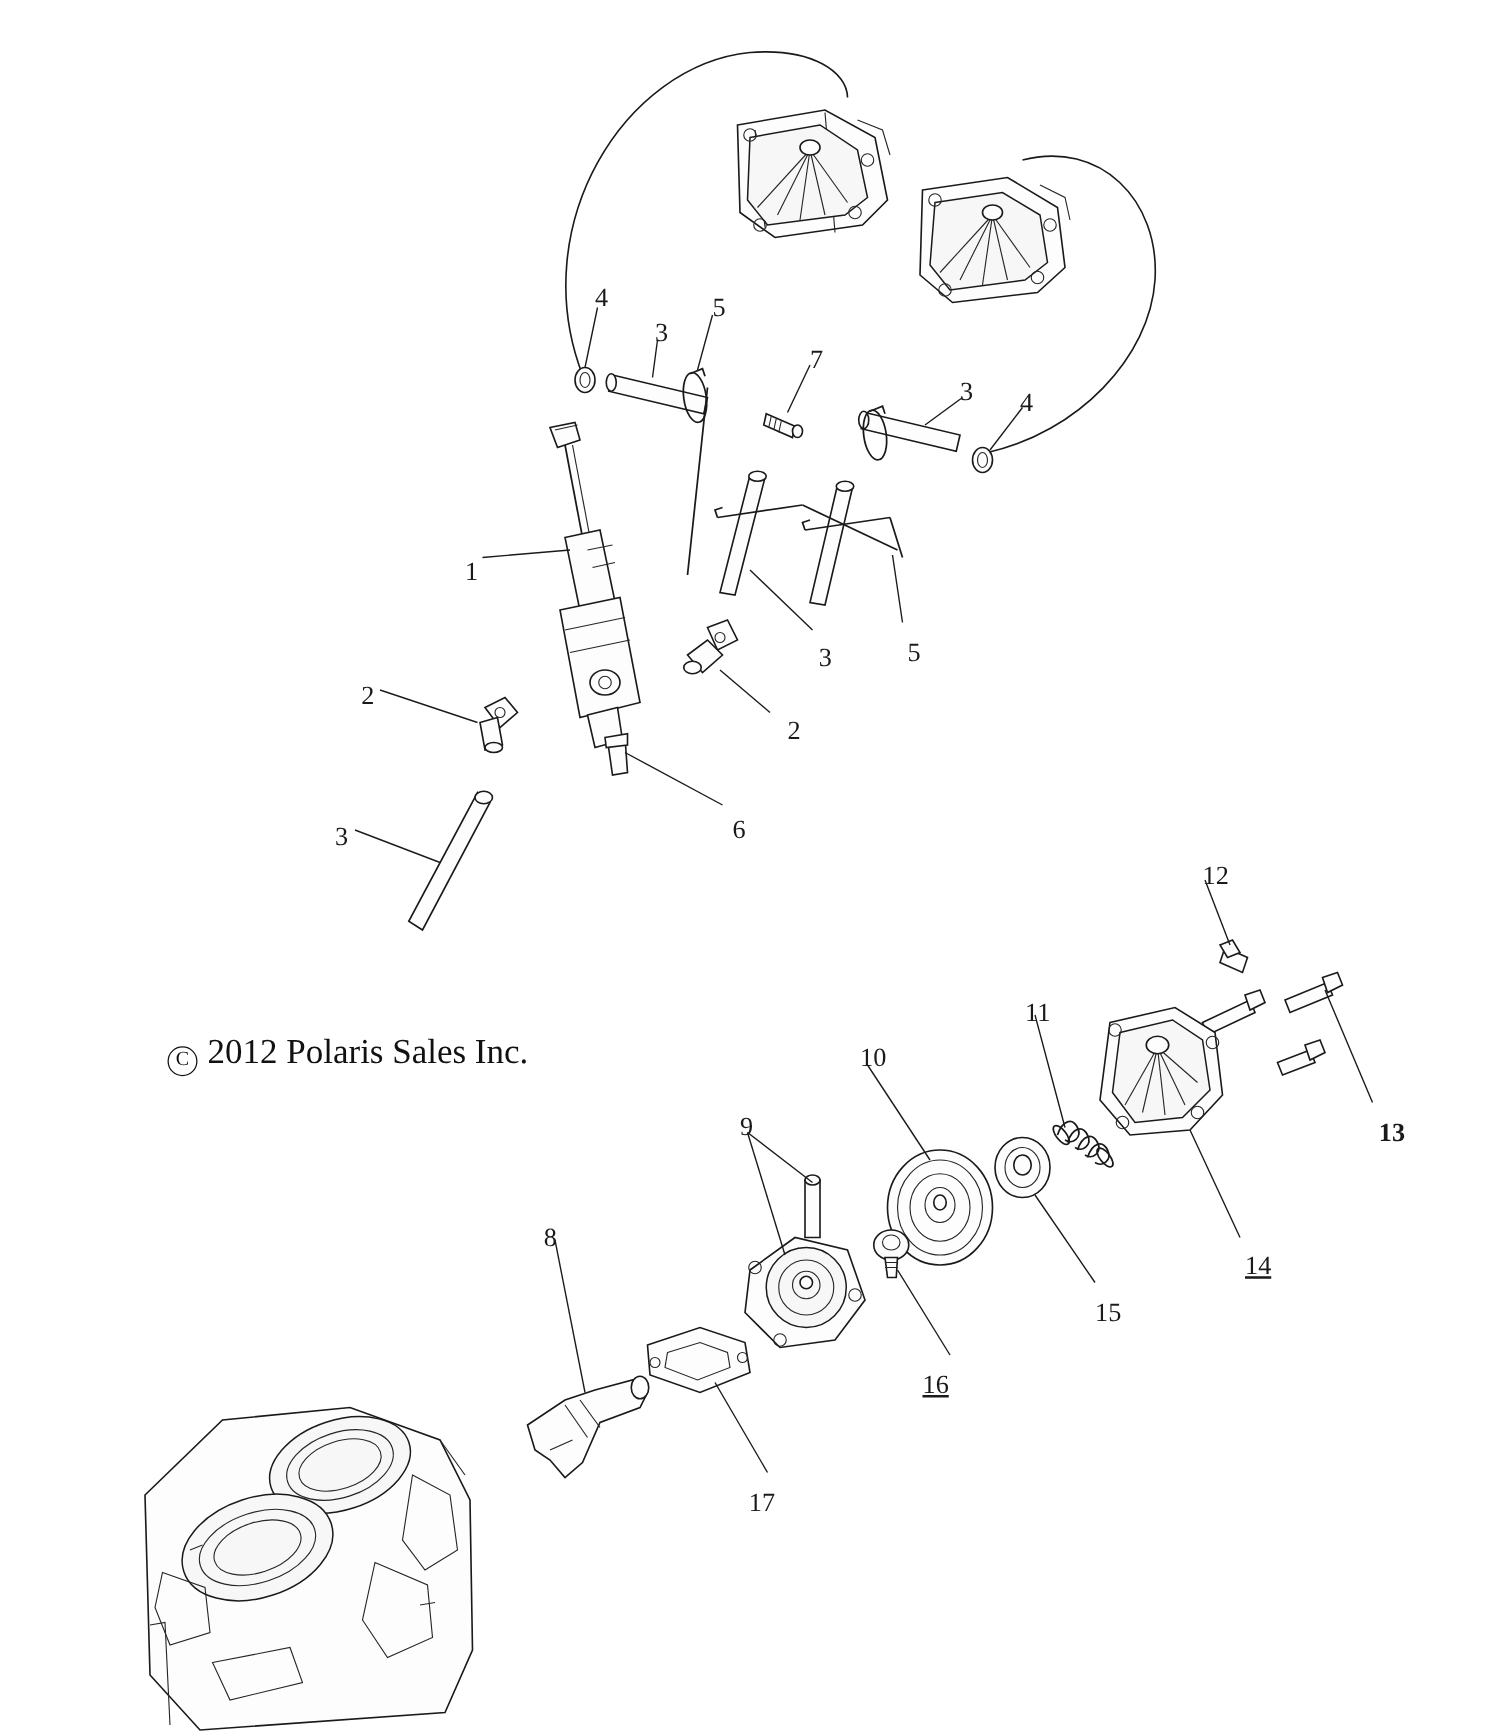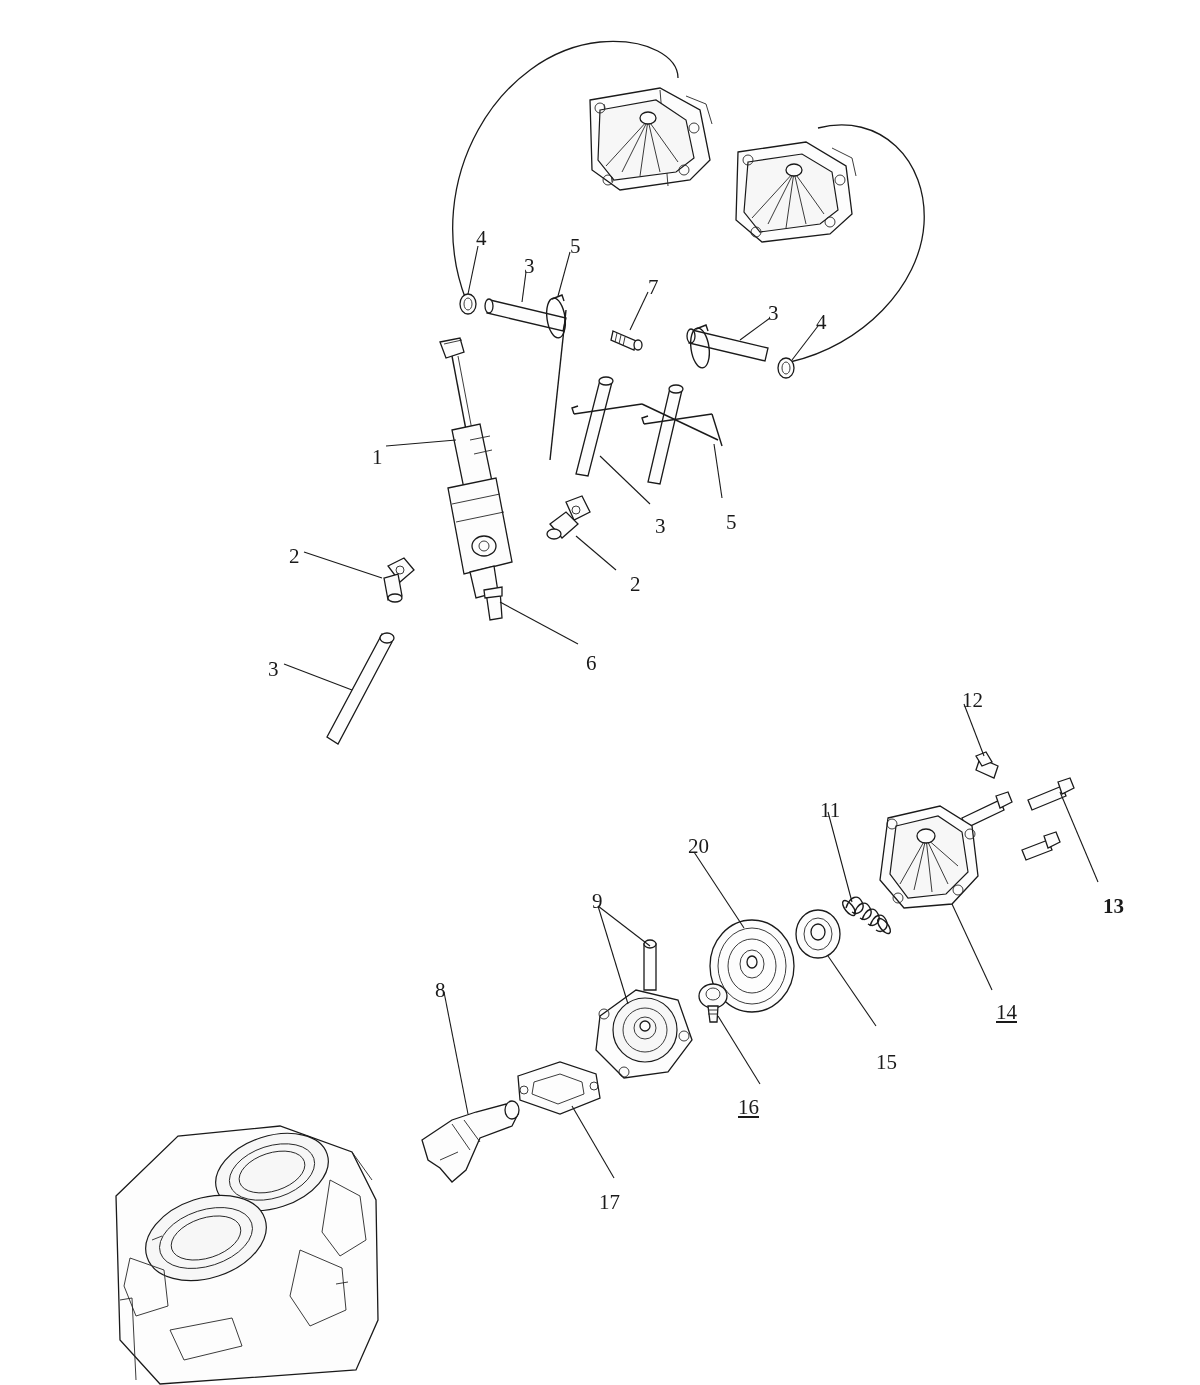--- a/index.html
+++ b/index.html
@@ -344,40 +344,43 @@
       <path class="ln-thin" d="M598 906 L650 946"></path>
       <path class="ln-thin" d="M598 906 L628 1004"></path>
       <path class="ln-thin" d="M992 990 L952 904"></path>
       <path class="ln-thin" d="M876 1026 L828 956"></path>
       <path class="ln-thin" d="M444 992 L468 1114"></path>
       <path class="ln-thin" d="M760 1084 L718 1016"></path>
       <path class="ln-thin" d="M614 1178 L572 1106"></path>
     </g>
   </svg>
 
+  <div class="copyright" style="left:134px; top:826px;">
+    <span class="c-mark">C</span><span>2012 Polaris Sales Inc.</span>
+  </div>
 
   <div id="callouts">
       <div class="callout" style="left: 476px; top: 228px;">4</div>
       <div class="callout" style="left: 524px; top: 256px;">3</div>
       <div class="callout" style="left: 570px; top: 236px;">5</div>
       <div class="callout" style="left: 648px; top: 277px;">7</div>
       <div class="callout" style="left: 768px; top: 303px;">3</div>
       <div class="callout" style="left: 816px; top: 312px;">4</div>
       <div class="callout" style="left: 372px; top: 447px;">1</div>
       <div class="callout" style="left: 655px; top: 516px;">3</div>
       <div class="callout" style="left: 726px; top: 512px;">5</div>
       <div class="callout" style="left: 289px; top: 546px;">2</div>
       <div class="callout" style="left: 630px; top: 574px;">2</div>
       <div class="callout" style="left: 586px; top: 653px;">6</div>
       <div class="callout" style="left: 268px; top: 659px;">3</div>
       <div class="callout" style="left: 962px; top: 690px; font-family: Liberation Serif, serif;">12</div>
       <div class="callout" style="left: 820px; top: 800px;">11</div>
       <div class="callout" style="left: 1103px; top: 896px; font-weight: bold;">13</div>
-      <div class="callout" style="left: 688px; top: 836px;">20</div>
+      <div class="callout" style="left: 688px; top: 836px;">10</div>
       <div class="callout" style="left: 592px; top: 891px;">9</div>
       <div class="callout" style="left: 996px; top: 1002px; text-decoration: underline;">14</div>
-      <div class="callout" style="left: 876px; top: 1040px; margin-top: 12px;">15</div>
+      <div class="callout" style="left: 876px; top: 1040px;">15</div>
       <div class="callout" style="left: 435px; top: 980px;">8</div>
       <div class="callout" style="left: 738px; top: 1097px; text-decoration: underline;">16</div>
       <div class="callout" style="left: 599px; top: 1192px;">17</div>
     </div>
 
 </div>
 
 </body></html>

